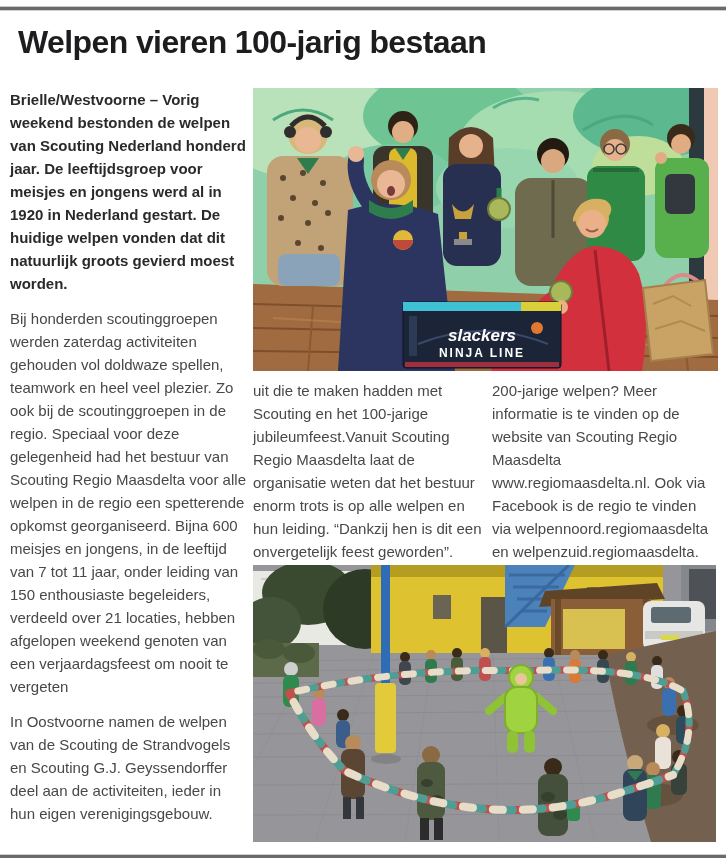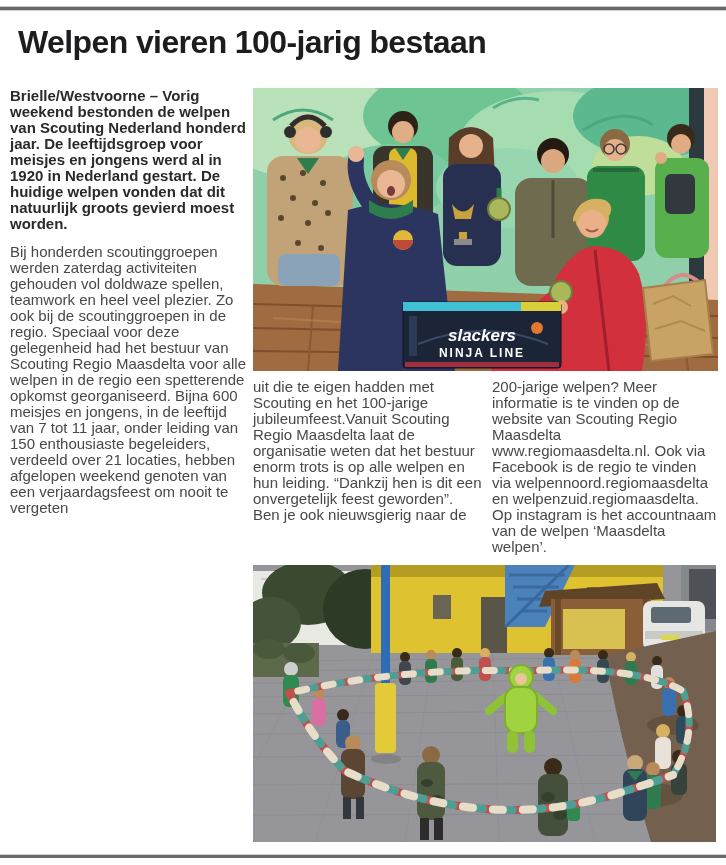--- a/index.html
+++ b/index.html
@@ -8,21 +8,21 @@
     font-family:"Liberation Sans","DejaVu Sans",sans-serif; overflow:hidden;
   }
   .rule { position:absolute; left:0; width:726px; height:3px; background:#6a6a6a; }
   .rule-top { top:7px; box-shadow:0 -1px 0 #c9c9c9, 0 1px 0 #cfcfcf; }
   .rule-bottom { top:855px; box-shadow:0 -1px 0 #cfcfcf; }
   .headline {
     position:absolute; left:10px; top:16px; margin:8px;
     font-size:32px; font-weight:700; color:#1d1d1f; letter-spacing:-0.6px;
     white-space:nowrap;
   }
-  .col { position:absolute; font-size:15px; line-height:16px; color:#484848; }
+  .col { position:absolute; font-size:15px; line-height:23px; color:#484848; }
   .col p { margin:0 0 12px 0; }
   .col-left { left:10px; top:88px; width:237px; }
   .intro { font-weight:700; color:#2a2a2a; }
   .col-mid { left:253px; top:379px; width:229px; }
   .col-mid p { margin:0; }
   .col-right { left:492px; top:379px; width:227px; }
   .col-right p { margin:0; }
   .photo { position:absolute; overflow:hidden; background:#c2410c; }
   .photo svg { display:block; }
   .photo-top { left:253px; top:88px; width:465px; height:283px; }
@@ -34,20 +34,21 @@
 
 <div class="page">
 
   <div class="rule rule-top"></div>
 
   <h1 class="headline">Welpen vieren 100-jarig bestaan</h1>
 
   <div class="col col-left">
     <p class="intro">Brielle/Westvoorne – Vorig weekend bestonden de welpen van Scouting Nederland honderd jaar. De leeftijdsgroep voor meisjes en jongens werd al in 1920 in Nederland gestart. De huidige welpen vonden dat dit natuurlijk groots gevierd moest worden.</p>
     <p>Bij honderden scoutinggroepen werden zaterdag activiteiten gehouden vol doldwaze spellen, teamwork en heel veel plezier. Zo ook bij de scoutinggroepen in de regio. Speciaal voor deze gelegenheid had het bestuur van Scouting Regio Maasdelta voor alle welpen in de regio een spetterende opkomst georganiseerd. Bijna 600 meisjes en jongens, in de leeftijd van 7 tot 11 jaar, onder leiding van 150 enthousiaste begeleiders, verdeeld over 21 locaties, hebben afgelopen weekend genoten van een verjaardagsfeest om nooit te vergeten</p>
+    <p>In Oostvoorne namen de welpen van de Scouting de Strandvogels en Scouting G.J. Geyssendorffer deel aan de activiteiten, ieder in hun eigen verenigingsgebouw.</p>
   </div>
 
   <div class="photo photo-top">
     <svg width="465" height="283" viewBox="0 0 465 283">
 
       <g>
         <rect width="465" height="283" fill="#8fcfa9"></rect>
         <ellipse cx="60" cy="40" rx="95" ry="52" fill="#b9e2bb"></ellipse>
         <ellipse cx="195" cy="28" rx="85" ry="46" fill="#6fc493"></ellipse>
         <ellipse cx="305" cy="58" rx="100" ry="55" fill="#a5dcb0"></ellipse>
@@ -170,21 +171,21 @@
 
       <g>
         <path d="M410 200 Q428 176 448 196" stroke="#d98a8a" stroke-width="4" fill="none"></path>
         <path d="M390 200 L452 192 L460 266 L398 273 Z" fill="#c9a266" stroke="#a5804a" stroke-width="2"></path>
         <path d="M400 216 L420 208 L438 218 M402 241 L428 233 L452 243" stroke="#b08a52" stroke-width="2" fill="none"></path>
       </g>
     </svg>
   </div>
 
   <div class="col col-mid">
-    <p>uit die te eigen hadden met Scouting en het 100-jarige jubileumfeest.Vanuit Scouting Regio Maasdelta laat de organisatie weten dat het bestuur enorm trots is op alle welpen en hun leiding. “Dankzij hen is dit een onvergetelijk feest geworden”.</p>
+    <p>uit die te maken hadden met Scouting en het 100-jarige jubileumfeest.Vanuit Scouting Regio Maasdelta laat de organisatie weten dat het bestuur enorm trots is op alle welpen en hun leiding. “Dankzij hen is dit een onvergetelijk feest geworden”.</p>
     <p>Ben je ook nieuwsgierig naar de</p>
   </div>
 
   <div class="col col-right">
     <p>200-jarige welpen? Meer informatie is te vinden op de website van Scouting Regio Maasdelta www.regiomaasdelta.nl. Ook via Facebook is de regio te vinden via welpennoord.regiomaasdelta en welpenzuid.regiomaasdelta. Op instagram is het accountnaam van de welpen ‘Maasdelta welpen’.</p>
   </div>
 
   <div class="photo photo-bottom">
     <svg width="463" height="277" viewBox="0 0 463 277">
       <rect width="463" height="277" fill="#96969a"></rect>

